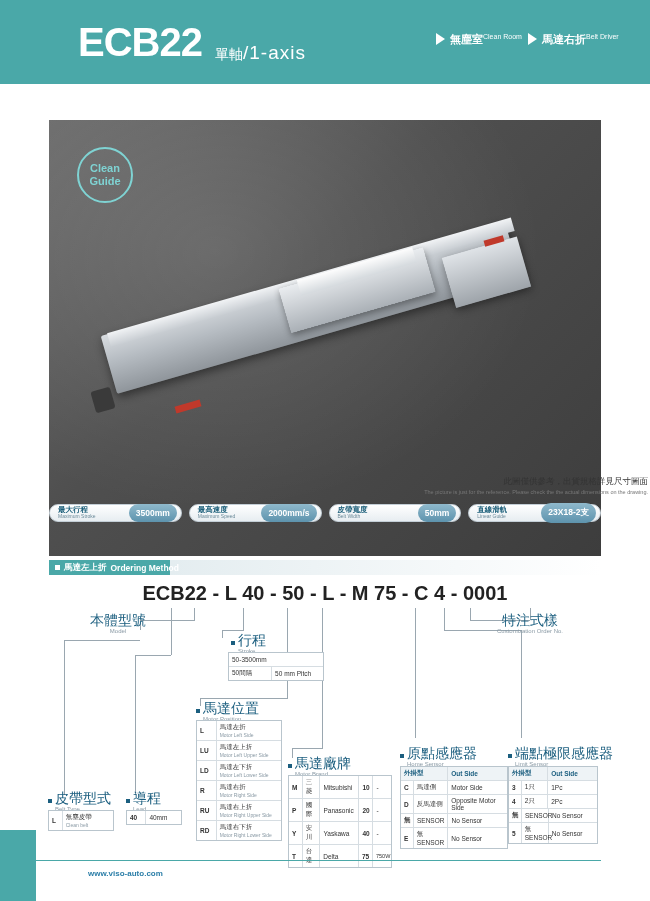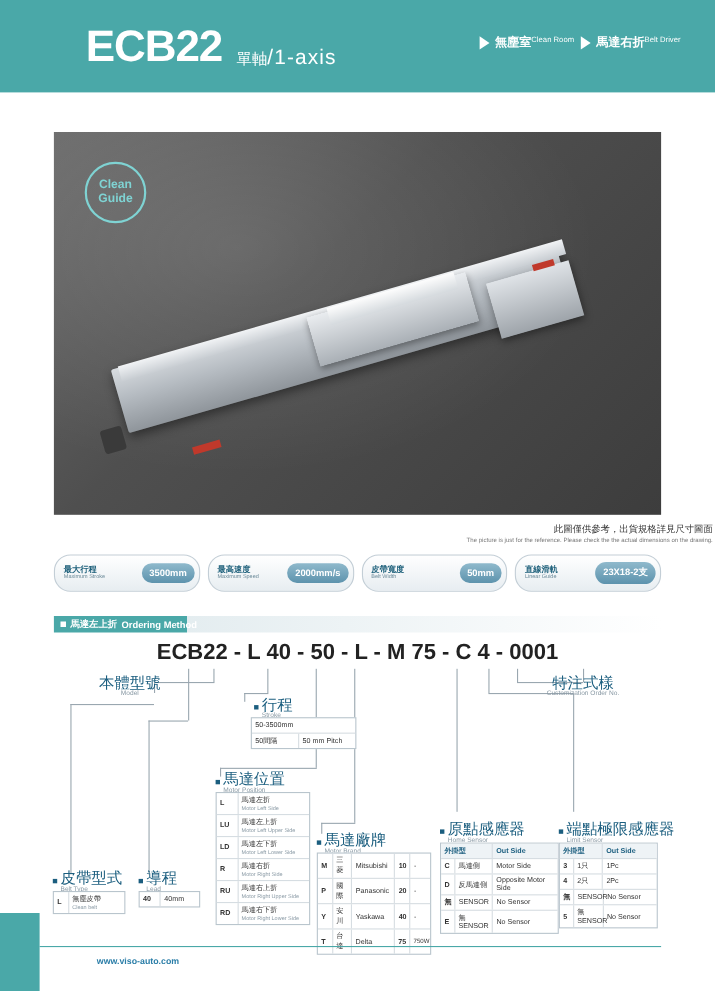--- a/index.html
+++ b/index.html
@@ -42,21 +42,21 @@
   .hdr-tag .zh { font-size: 11px; color: #fff; line-height: 1.1; font-weight: bold;}
   .hdr-tag .en { font-size: 7px; color: #fff; line-height: 1.1; }
   .hdr-tag .txtwrap { display: flex; flex-direction: row; }
   .left-strip-band {
     position: absolute; left: 0; top: 830px; width: 36px; height: 71px;
     background: #4aa8a8;
   }
 
   
   .photo-wrap {
-    position: absolute; left: 49px; top: 120px; width: 552px; height: 348px;
+    position: absolute; left: 49px; top: 120px; width: 552px; height: 436px;
     background: linear-gradient(135deg,#6a6a6a 0%, #4f4f4f 40%, #3d3d3d 100%);
     overflow: hidden;
   }
   .photo-grad-a {
     position: absolute; inset: 0;
     background: radial-gradient(ellipse at 30% 30%, rgba(255,255,255,.13), rgba(0,0,0,0) 60%);
   }
   
   .act {
     position: absolute; left: 60px; top: 215px; width: 420px; height: 60px;
@@ -112,21 +112,21 @@
   }
   .photo-note .zh { font-size: 8.5px; color: #333; }
   .photo-note .en { font-size: 5.5px; color: #777; margin-top: 1px; }
 
   
   .pills {
     position: absolute; left: 49px; top: 504px; width: 552px; height: 30px;
     display: flex; gap: 7px;
   }
   .pill {
-    flex: 1; height: 34px; border-radius: 15px;
+    flex: 1; height: 18px; border-radius: 15px;
     background: linear-gradient(180deg,#ffffff,#e7edf1);
     border: 1px solid #c3ced6;
     display: flex; align-items: center; padding: 0 4px 0 8px;
     position: relative;
   }
   .pill-label { display: flex; flex-direction: column; line-height: 1.05; }
   .pill-label .zh { font-size: 7.5px; color: #1c5f7a; font-weight: bold; }
   .pill-label .en { font-size: 5px; color: #6b8a99; }
   .pill-val {
     margin-left: auto;

